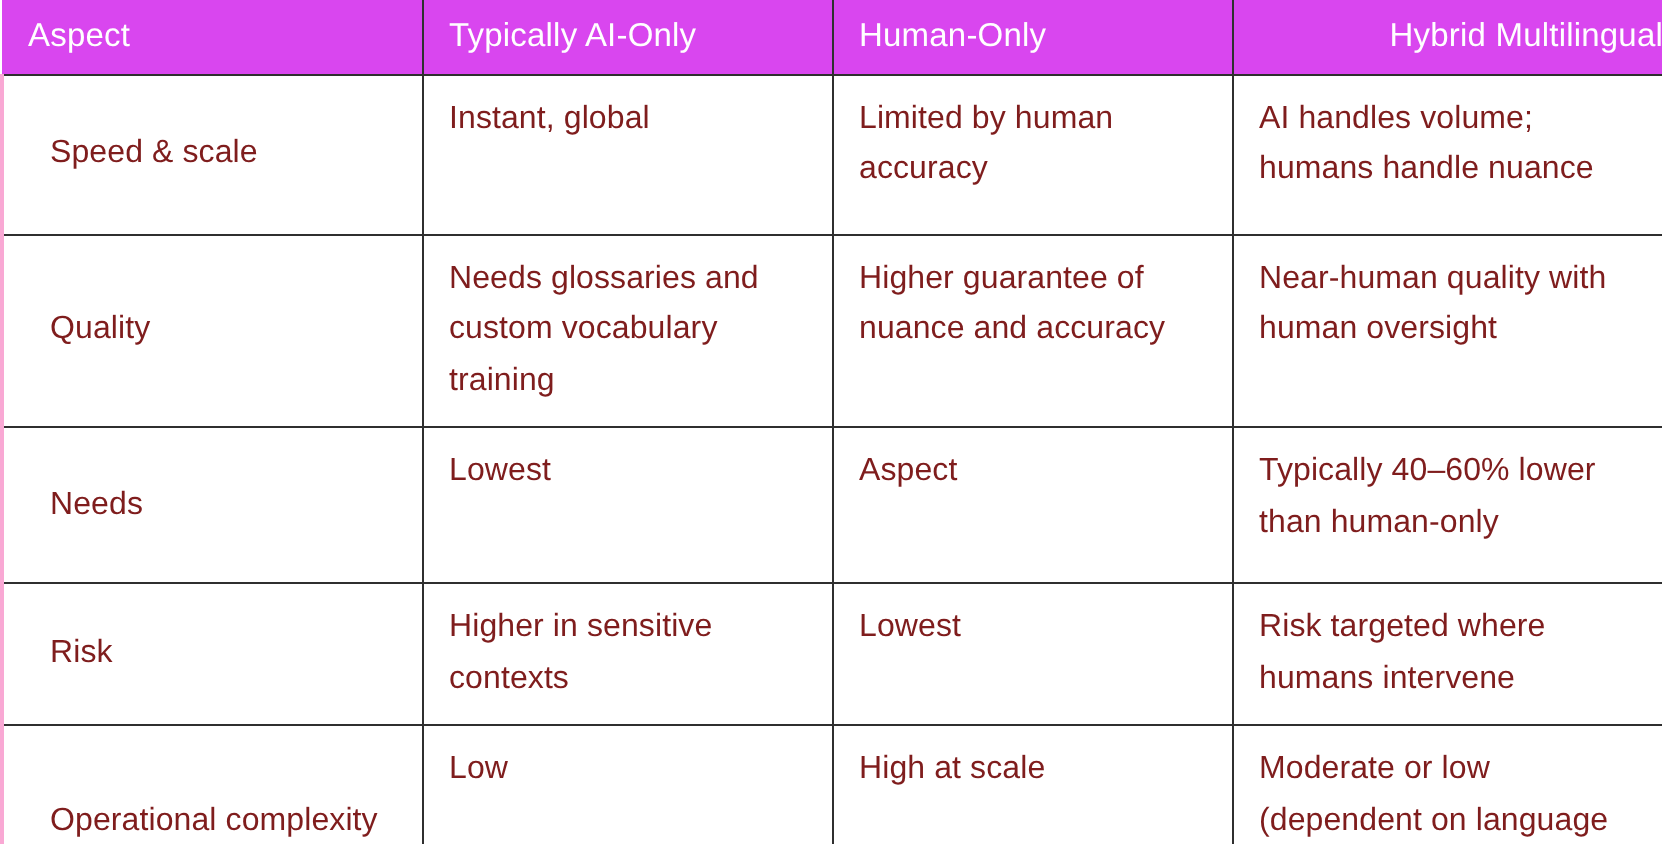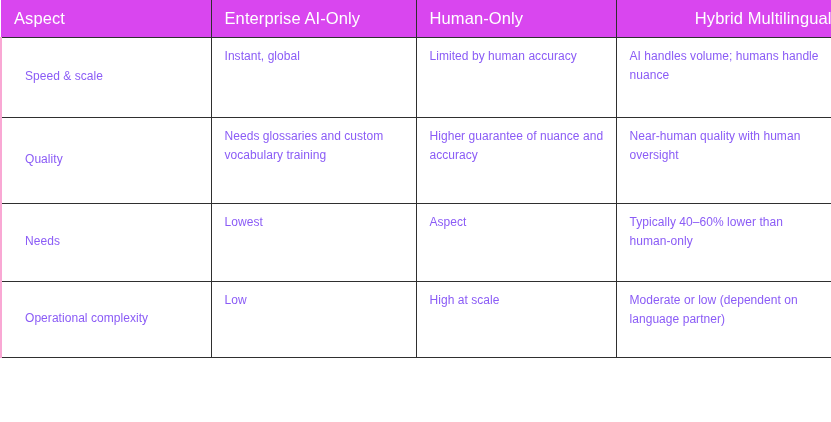--- a/index.html
+++ b/index.html
@@ -46,22 +46,22 @@
     white-space: nowrap;
     overflow: hidden;
   }
   thead th:last-child {
     border-right: 1px solid #2f2f2f;
     text-align: right;
   }
 
   
   tbody td {
-    color: #8b5cf6;
-    font-size: 12px;
+    color: #7f1d1d;
+    font-size: 16px;
     font-weight: 400;
     line-height: 1.62;
     padding: 9px 12px 9px 13px;
     border: 1px solid #2f2f2f;
     border-top: none;
     vertical-align: top;
     box-sizing: border-box;
     letter-spacing: 0.05px;
   }
   tbody tr td:first-child {
@@ -88,21 +88,21 @@
 <table class="comparison-table">
   <colgroup>
     <col class="c-aspect">
     <col class="c-ai">
     <col class="c-human">
     <col class="c-hybrid">
   </colgroup>
   <thead>
     <tr>
       <th>Aspect</th>
-      <th>Enterprise AI-Only</th>
+      <th>Typically AI-Only</th>
       <th>Human-Only</th>
       <th>Hybrid Multilingual</th>
     </tr>
   </thead>
   <tbody>
     <tr class="row-0">
       <td>
           <span class="cell-text">Speed &amp; scale</span>
         </td>
       <td>
@@ -136,20 +136,34 @@
       <td>
           <span class="cell-text">Lowest</span>
         </td>
       <td>
           <span class="cell-text">Aspect</span>
         </td>
       <td>
           <span class="cell-text">Typically 40–60% lower than human-only</span>
         </td>
     </tr>
+    <tr class="row-3">
+      <td>
+          <span class="cell-text">Risk</span>
+        </td>
+      <td>
+          <span class="cell-text">Higher in sensitive contexts</span>
+        </td>
+      <td>
+          <span class="cell-text">Lowest</span>
+        </td>
+      <td>
+          <span class="cell-text">Risk targeted where humans intervene</span>
+        </td>
+    </tr>
     <tr class="row-4">
       <td>
           <span class="cell-text">Operational complexity</span>
         </td>
       <td>
           <span class="cell-text">Low</span>
         </td>
       <td>
           <span class="cell-text">High at scale</span>
         </td>

